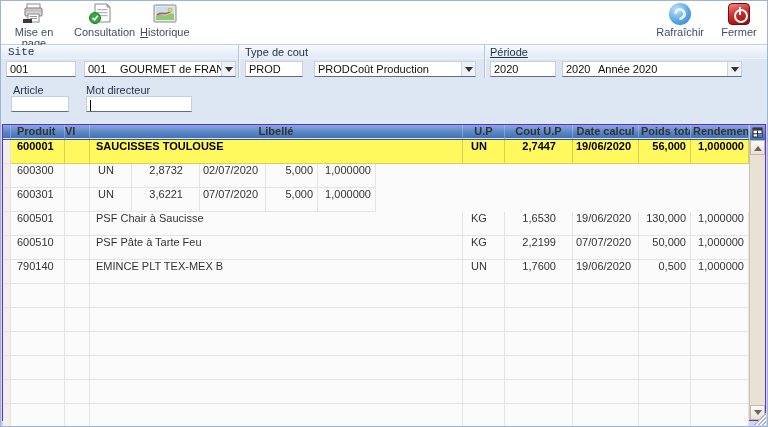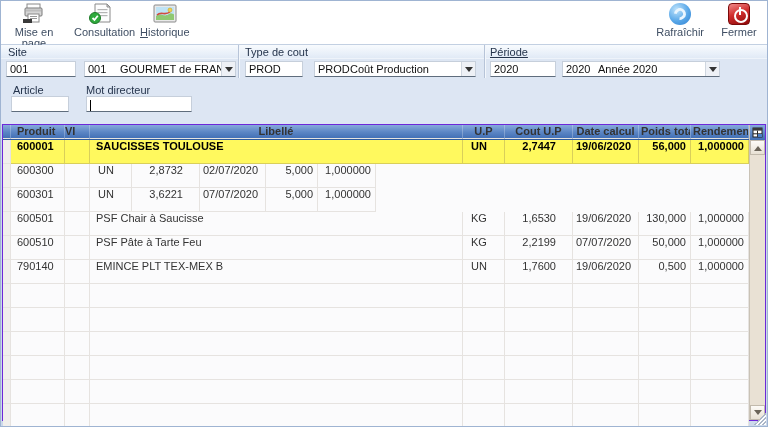--- a/index.html
+++ b/index.html
@@ -196,21 +196,21 @@
       <span class="tool-label">Fermer</span>
     </div>
   </div>
 </div>
 
 <div class="filter-band">
   <div class="label-row"></div>
   <div class="group-sep" style="left:238px;"></div>
   <div class="group-sep" style="left:484px;"></div>
 
-  <span class="flabel" style="left:8px; top:1px;">Site</span>
+  <span class="flabel" style="left:8px; top:1px;font-family:Liberation Mono, monospace;">Site</span>
   <span class="flabel" style="left:245px; top:1px;">Type de cout</span>
   <span class="flabel" style="left:490px; top:1px;text-decoration:underline;">Période</span>
 
   <div class="tinput" style="left:6px; top:16px; width:70px;">
     <span>001</span>
   </div>
   <div class="tinput combo" style="left:84px; top:16px; width:152px;">
     <span class="combo-text"><span class="combo-code">001</span><span>GOURMET de FRANCE</span></span>
     <span class="arrow-btn"></span>
   </div>
@@ -219,21 +219,21 @@
     <span>PROD</span>
   </div>
   <div class="tinput combo" style="left:314px; top:16px; width:162px;">
     <span class="combo-text"><span class="combo-code">PROD</span><span>Coût Production</span></span>
     <span class="arrow-btn"></span>
   </div>
 
   <div class="tinput" style="left:490px; top:16px; width:66px;">
     <span>2020</span>
   </div>
-  <div class="tinput combo" style="left:562px; top:16px; width:158px;">
+  <div class="tinput combo" style="left:562px; top:16px; width:180px;">
     <span class="combo-text"><span class="combo-code">2020</span><span>Année 2020</span></span>
     <span class="arrow-btn"></span>
   </div>
 
   <span class="flabel" style="left:13px; top:39px;">Article</span>
   <span class="flabel" style="left:86px; top:39px;">Mot directeur</span>
 
   <div class="tinput" style="left:11px; top:51px; width:58px;">
     <span></span>
   </div>

